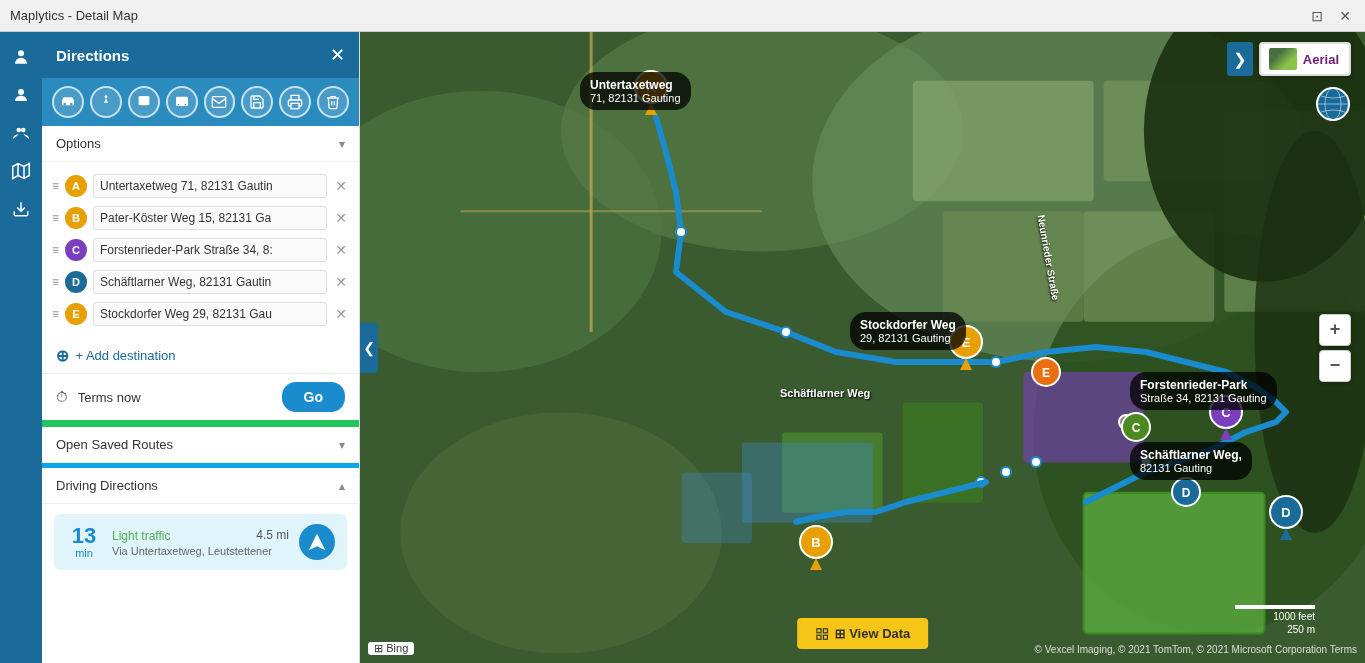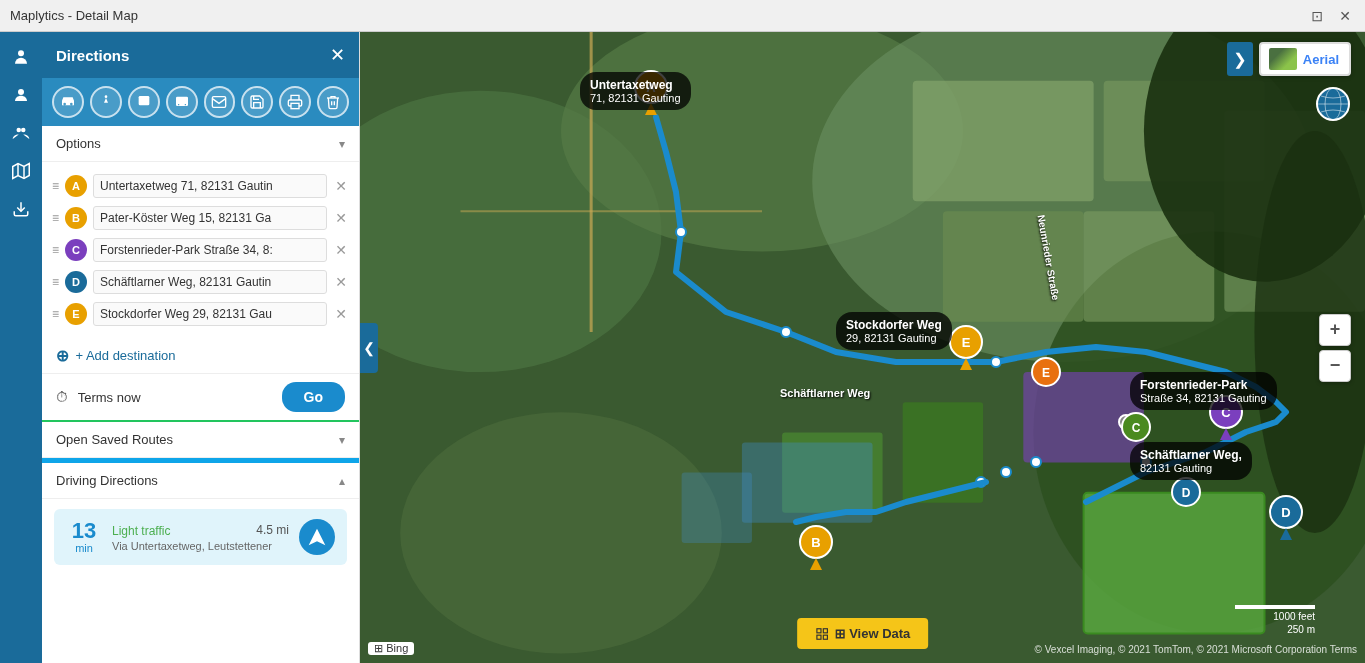--- a/index.html
+++ b/index.html
@@ -204,21 +204,21 @@
       border: none;
       border-radius: 14px;
       padding: 7px 22px;
       font-size: 14px;
       font-weight: 600;
       cursor: pointer;
     }
 
     
     .saved-routes-section {
-      border-top: 2px solid #22c55e;
+      border-top: 7px solid #22c55e;
     }
 
     
     .driving-directions-section {
       border-top: 5px solid #0ea5e9;
     }
 
     
     .route-card {
       margin: 10px 12px;
@@ -315,21 +315,21 @@
       border-radius: 4px;
       padding: 4px 10px 4px 8px;
       display: flex;
       align-items: center;
       gap: 6px;
       cursor: pointer;
       pointer-events: all;
       box-shadow: 0 1px 4px rgba(0,0,0,0.3);
       font-size: 13px;
       font-weight: 600;
-      color: #3b82f6;
+      color: #701a75;
     }
     .aerial-icon {
       width: 28px;
       height: 22px;
       background: linear-gradient(135deg, #4a8040, #8bc34a);
       border-radius: 2px;
     }
     .aerial-arrow {
       position: absolute;
       top: 10px;
@@ -750,21 +750,21 @@
         <circle cx="0" cy="0" r="14" fill="#e87010" stroke="white" stroke-width="2"></circle>
         <text x="0" y="5" text-anchor="middle" fill="white" font-size="12" font-weight="bold">E</text>
       </g>
     </svg>
 
     <div class="map-callout" style="top:40px; left:220px; z-index:10;">
       <div style="font-weight:bold; font-size:12px;">Untertaxetweg</div>
       <div style="font-size:11px;">71, 82131 Gauting</div>
     </div>
 
-    <div class="map-callout" style="top:280px; left:476px; z-index:10;">
+    <div class="map-callout" style="top:280px; left:490px; z-index:10;">
       <div style="font-weight:bold; font-size:12px;">Stockdorfer Weg</div>
       <div style="font-size:11px;">29, 82131 Gauting</div>
     </div>
 
     <div class="map-callout" style="top:340px; left:770px; z-index:10;">
       <div style="font-weight:bold; font-size:12px;">Forstenrieder-Park</div>
       <div style="font-size:11px;">Straße 34, 82131 Gauting</div>
     </div>
 
     <div class="map-callout" style="top:410px; left:770px; z-index:10;">

